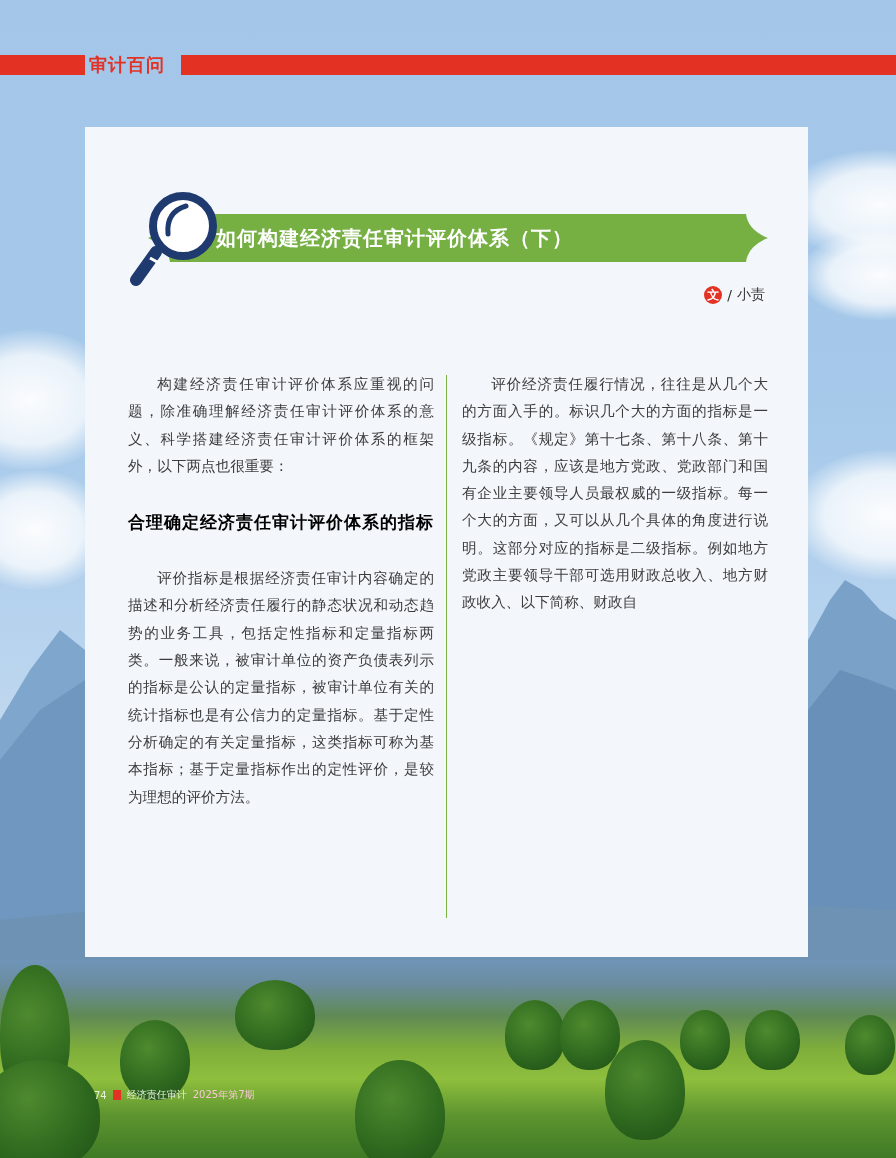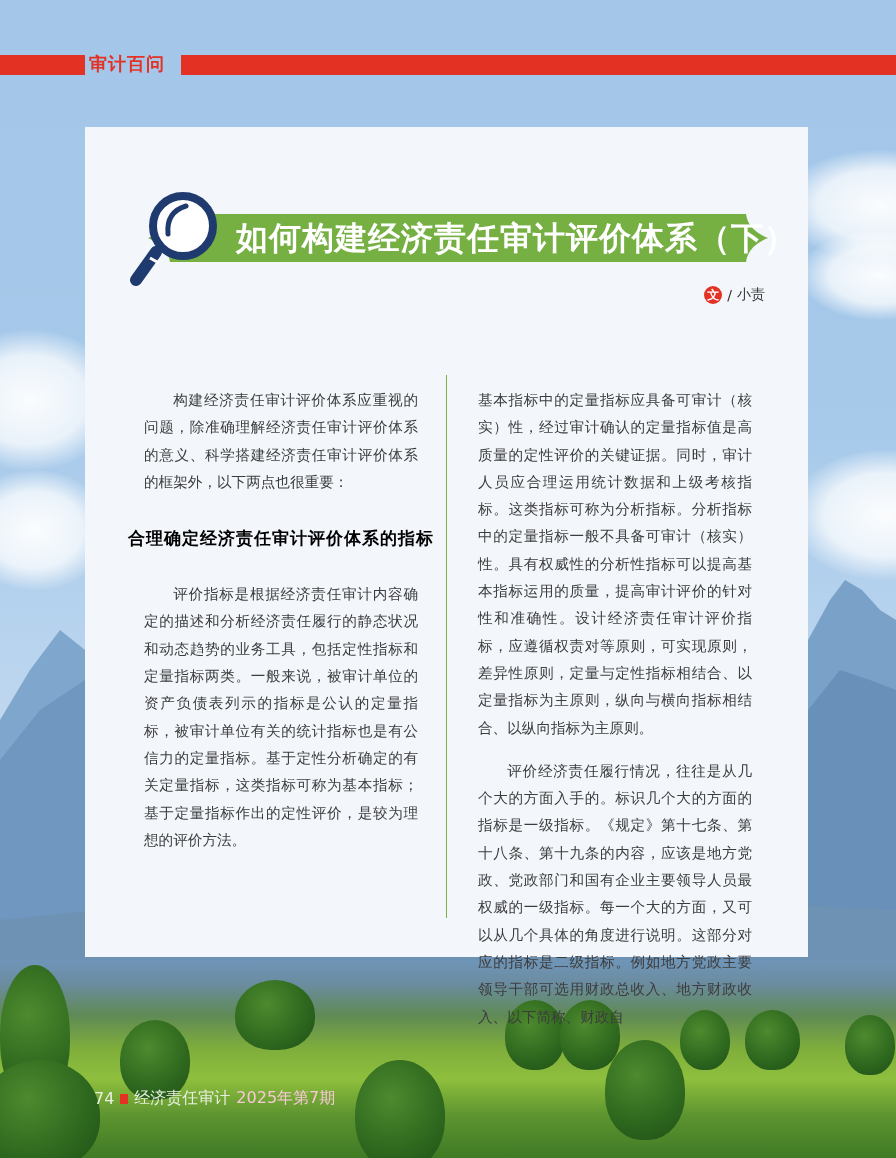--- a/index.html
+++ b/index.html
@@ -16,45 +16,45 @@
   .mountains { position:absolute; left:0; top:560px; width:896px; height:480px; }
   .fields { position:absolute; left:0; top:960px; width:896px; height:198px;
     background: linear-gradient(180deg,#6f95b8 0%,#6b8ca0 12%,#5f8a55 28%,#7fae3b 45%,#8fbf3d 60%,#5e9530 78%,#3f7a25 100%); }
   .tree { position:absolute; border-radius:50% 50% 45% 45%; background:radial-gradient(circle at 40% 35%, #4e8a2e 0%, #2f6a1f 55%, #1f4f16 100%); }
 
   
   .band { position:absolute; top:55px; height:20px; background:#e33124; }
   .band.left { left:0; width:85px; }
   .band.right { left:181px; right:0; }
   .section-label { position:absolute; left:89px; top:52px; height:26px; line-height:26px;
-    font-family:Liberation Mono, monospace; font-weight:bold; font-size:18px; color:#e33124; letter-spacing:1px; }
+    font-family:Liberation Sans, sans-serif; font-weight:bold; font-size:18px; color:#e33124; letter-spacing:1px; }
 
   
   .card { position:absolute; left:85px; top:127px; width:723px; height:830px; background:#f3f7fc; }
 
   .title-wrap { position:absolute; left:128px; top:190px; width:640px; height:100px; }
   .title-banner { position:absolute; left:20px; top:24px; width:620px; height:48px; }
-  .title-text { position:absolute; left:108px; top:26px; height:44px; line-height:44px;
-    font-family:"DejaVu Sans","Liberation Sans",sans-serif; font-weight:bold; font-size:32px; color:#ffffff; letter-spacing:1px; white-space:nowrap; }
+  .title-text { position:absolute; left:88px; top:26px; height:44px; line-height:44px;
+    font-family:"DejaVu Sans","Liberation Sans",sans-serif; font-weight:bold; font-size:20px; color:#ffffff; letter-spacing:1px; white-space:nowrap; }
   .magnifier { position:absolute; left:0; top:0; width:92px; height:100px; }
 
   .byline { position:absolute; right:131px; top:286px; display:flex; align-items:center; gap:5px;
     font-family:"DejaVu Sans","Liberation Sans",sans-serif; font-size:14px; color:#333; }
   .byline-badge { width:18px; height:18px; border-radius:50%; background:#e33124; color:#fff; font-size:12px; line-height:18px; text-align:center; font-weight:bold; }
 
   .col { position:absolute; top:370px; width:306px; font-size:14.6px; line-height:27.3px; color:#3c3c3c; text-align:justify; }
   .col.left { left:128px; }
   .col.right { left:462px; }
-  .col p { margin:16px; }
+  .col p { margin:0; }
   .indent { text-indent:2em; }
   .subhead { margin:30px 0 28px 0 !important; color:#000000; font-family:"DejaVu Sans","Liberation Sans",sans-serif; font-weight:bold; font-size:17px; line-height:27px; letter-spacing:1px; }
   .divider { position:absolute; left:446px; top:375px; width:1px; height:543px; background:#7cb342; }
 
   .footer { position:absolute; left:94px; top:1088px; display:flex; align-items:center; gap:6px;
-    font-family:"DejaVu Sans","Liberation Sans",sans-serif; font-size:16px; color:#e8efe0; }
+    font-family:"DejaVu Sans","Liberation Sans",sans-serif; font-size:10px; color:#e8efe0; }
   .footer-square { width:8px; height:10px; background:#e33124; }
   .footer-issue { color:#f7c8d6; }
 </style>
 </head>
 <body>
 
 <div class="bg">
   <div class="sky"></div>
   <div class="cloud" style="left:780px;top:150px;width:200px;height:110px;"></div>
   <div class="cloud" style="left:800px;top:230px;width:160px;height:90px;"></div>
@@ -109,21 +109,20 @@
 
 <div class="col left">
   <p class="indent">构建经济责任审计评价体系应重视的问题，除准确理解经济责任审计评价体系的意义、科学搭建经济责任审计评价体系的框架外，以下两点也很重要：</p>
   <p class="subhead">合理确定经济责任审计评价体系的指标</p>
   <p class="indent">评价指标是根据经济责任审计内容确定的描述和分析经济责任履行的静态状况和动态趋势的业务工具，包括定性指标和定量指标两类。一般来说，被审计单位的资产负债表列示的指标是公认的定量指标，被审计单位有关的统计指标也是有公信力的定量指标。基于定性分析确定的有关定量指标，这类指标可称为基本指标；基于定量指标作出的定性评价，是较为理想的评价方法。</p>
 </div>
 
 <div class="divider"></div>
 
 <div class="col right">
-  <p>基本指标中的定量指标应具备可审计（核实）性，经过审计确认的定量指标值是高质量的定性评价的关键证据。同时，审计人员应合理运用统计数据和上级考核指标。这类指标可称为分析指标。分析指标中的定量指标一般不具备可审计（核实）性。具有权威性的分析性指标可以提高基本指标运用的质量，提高审计评价的针对性和准确性。设计经济责任审计评价指标，应遵循权责对等原则，可实现原则，差异性原则，定量与定性指标相结合、以定量指标为主原则，纵向与横向指标相结合、以纵向指标为主原则。</p>
   <p class="indent">评价经济责任履行情况，往往是从几个大的方面入手的。标识几个大的方面的指标是一级指标。《规定》第十七条、第十八条、第十九条的内容，应该是地方党政、党政部门和国有企业主要领导人员最权威的一级指标。每一个大的方面，又可以从几个具体的角度进行说明。这部分对应的指标是二级指标。例如地方党政主要领导干部可选用财政总收入、地方财政收入、以下简称、财政自</p>
 </div>
 
 <div class="footer">
   <span>74</span>
   <span class="footer-square"></span>
   <span>经济责任审计</span>
   <span class="footer-issue">2025年第7期</span>
 </div>
 

